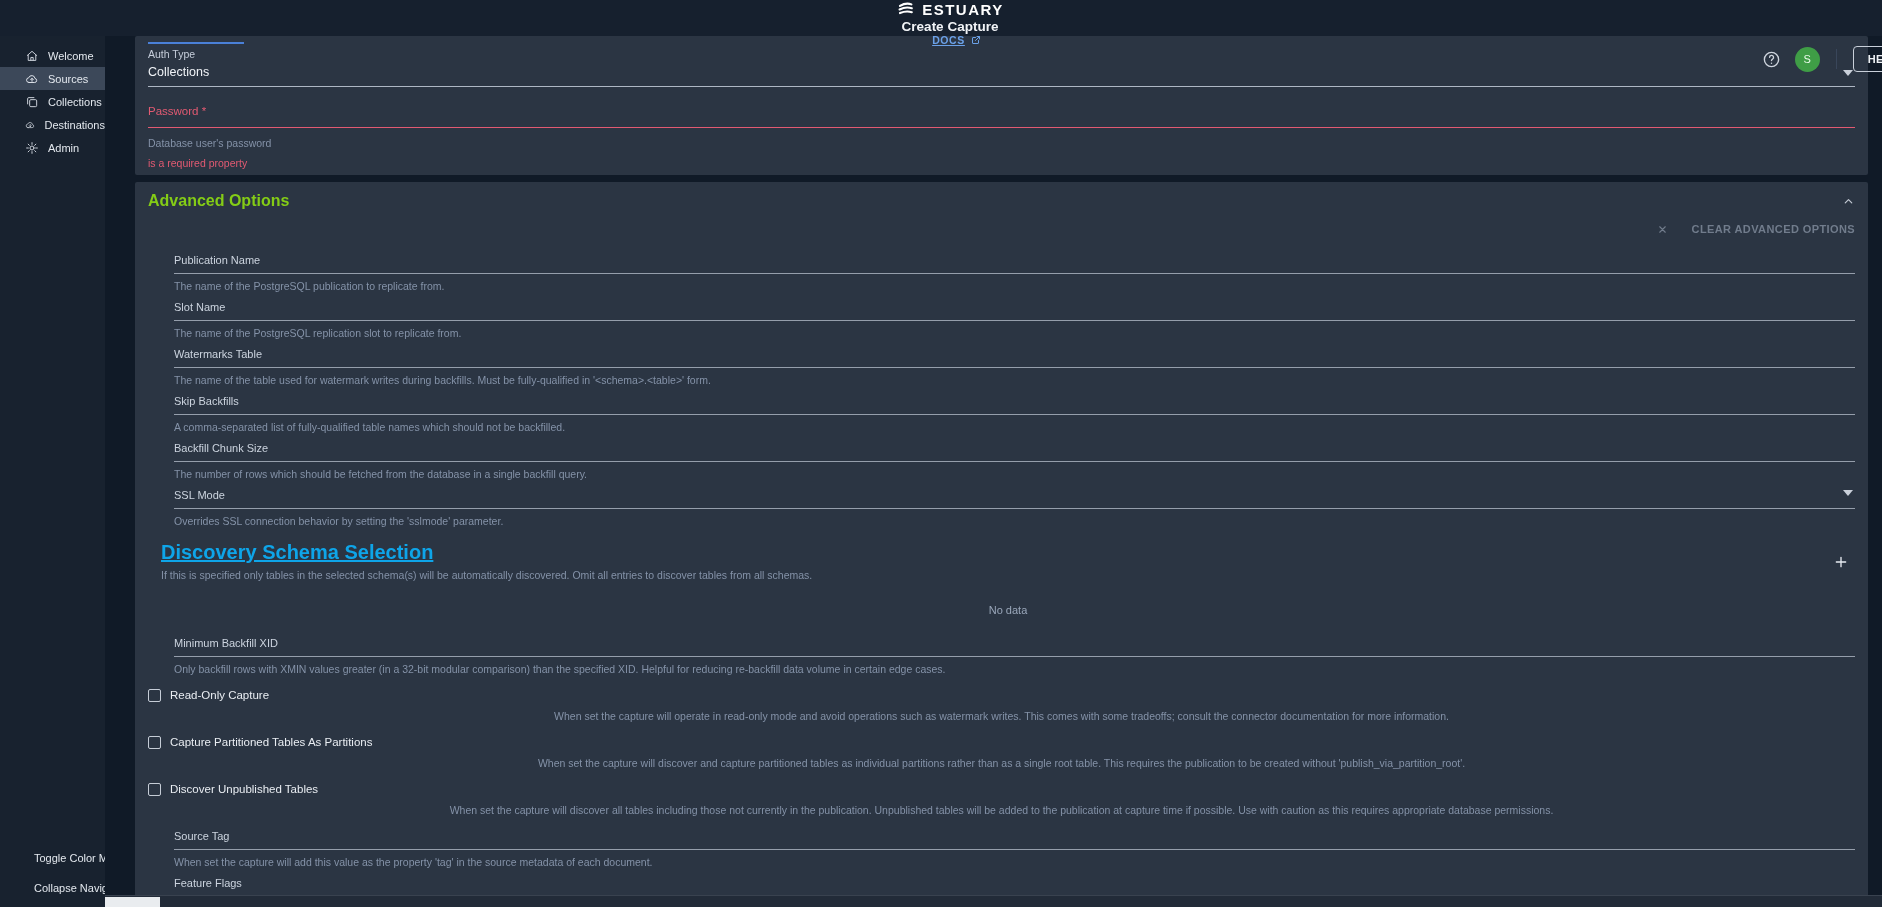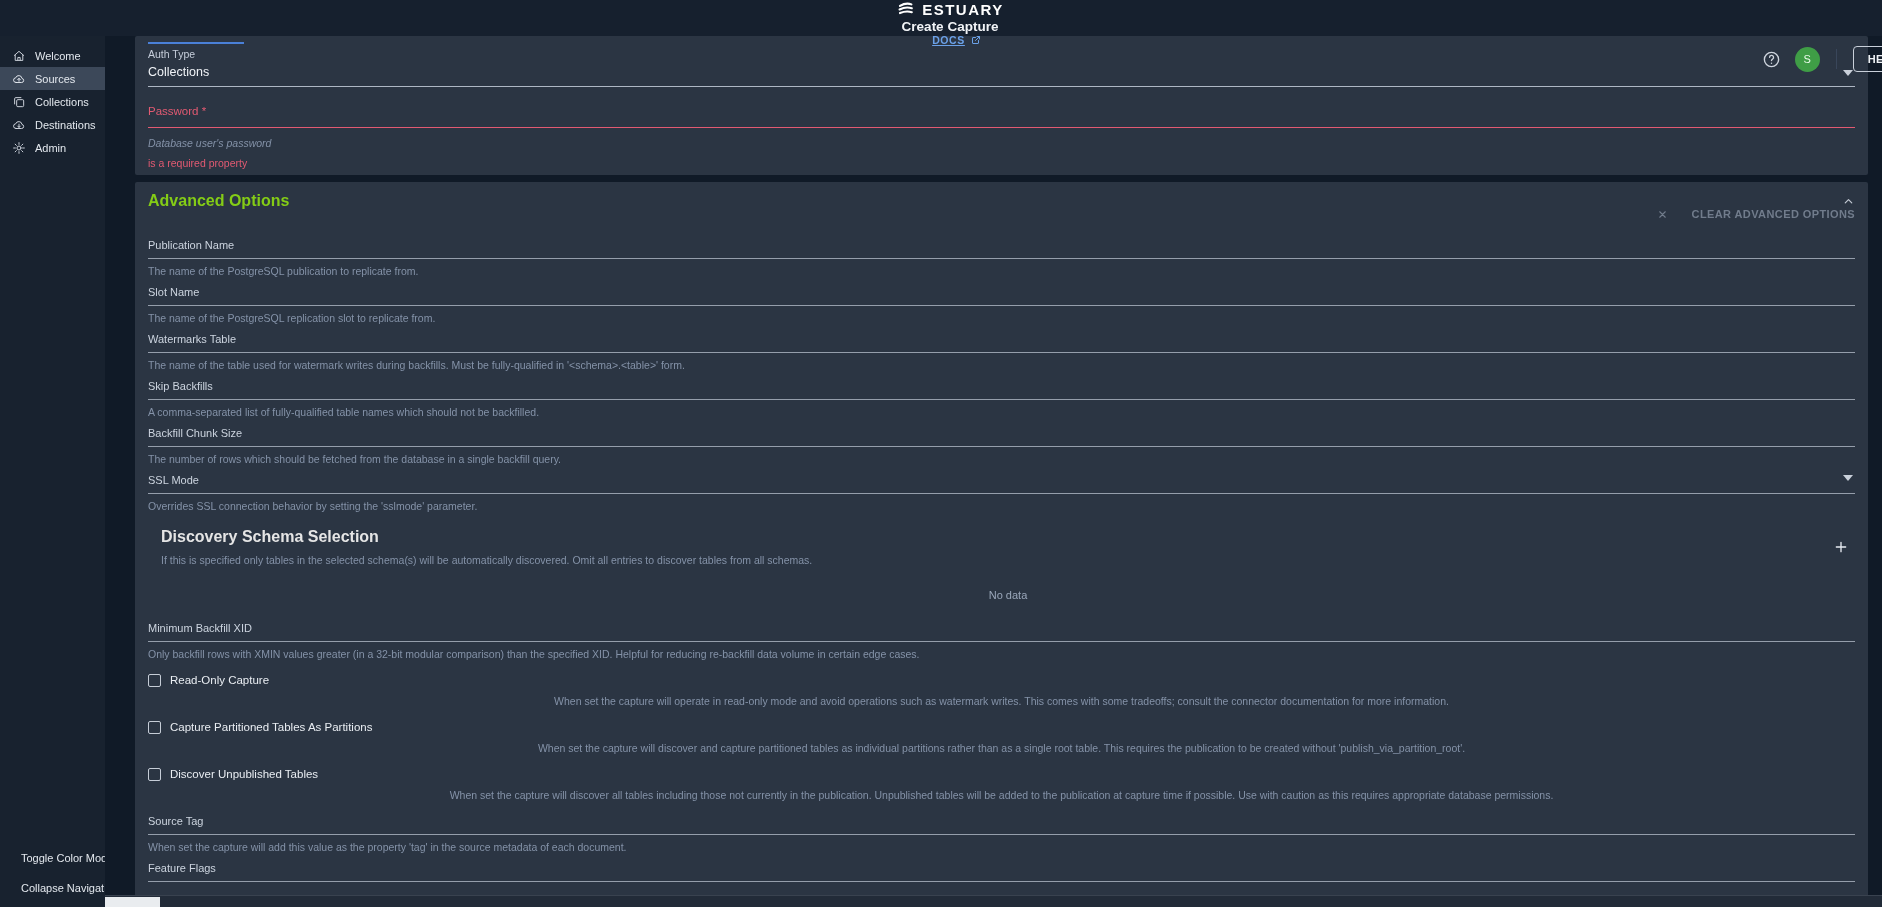--- a/index.html
+++ b/index.html
@@ -19,21 +19,21 @@
   .tb-right { margin-left:auto; display:flex; align-items:center; gap:14px; }
   .avatar { width:25px; height:25px; border-radius:50%; background:#3f9d46; color:#eafbea;
             font-size:11px; display:flex; align-items:center; justify-content:center; }
   .help-btn { border:1px solid #c9d0da; border-radius:4px; background:transparent;
               color:#eef1f5; font-size:11px; font-weight:bold; letter-spacing:.5px;
               padding:6px 14px; margin-right:-32px; font-family:"Liberation Sans",sans-serif; }
 
   
   .sidebar { position:absolute; top:36px; left:0; width:105px; height:871px;
              background:#18222f; padding-top:8px; }
-  .nav-item { height:23px; display:flex; align-items:center; gap:9px; padding-left:12px;
+  .nav-item { height:23px; display:flex; align-items:center; gap:9px; padding-left:25px;
               color:#e3e8ee; font-size:11px; cursor:pointer; }
   .nav-item.selected { background:#3c4859; }
   .sb-footer { position:absolute; bottom:8px; left:0; width:105px; }
   .sb-footer .nav-item { white-space:nowrap; }
 
   
   .main { position:absolute; top:36px; left:105px; width:1777px; height:871px;
           background:#101a27; padding:0 14px 0 30px; }
   .card { background:#2b3543; border-radius:2px; }
 
@@ -42,40 +42,40 @@
   .accent-line { width:96px; height:2px; background:#4a80d8; }
   .tiny-label { margin-top:4px; font-size:10.5px; color:#c6cedb; line-height:12px; }
   .value-row { margin-top:5px; position:relative; font-size:12.5px; color:#f0f3f7; line-height:15px; }
   .dd-arrow { position:absolute; right:2px; top:5px; width:0; height:0;
               border-left:5px solid transparent; border-right:5px solid transparent;
               border-top:6px solid #c9d0da; }
   .u-line { border-bottom:1px solid #aeb7c4; margin-top:6px; }
   .pw-label { margin-top:18px; font-size:11.5px; color:#e25a72; line-height:13px; }
   .pw-line { border-bottom:1px solid #e25a72; margin-top:9px; }
   .desc { font-size:10.5px; color:#8492a8; line-height:12px; }
-  .card1 .desc { margin-top:9px;font-style:italic; }
+  .card1 .desc { margin-top:9px; }
   .err-text { margin-top:8px; font-size:10.5px; color:#e25a72; line-height:12px; }
 
   
   .card2 { margin-top:7px; padding:12px 13px 16px 13px; position:relative; }
   .adv-header { display:flex; align-items:center; }
   .adv-title { font-size:16px; font-weight:bold; color:#84cc16; line-height:14px; }
   .chev { margin-left:auto; cursor:pointer; display:flex; align-items:center; }
-  .clear-row { display:flex; justify-content:flex-end; align-items:center;
+  .clear-row { margin-top:15px; display:flex; justify-content:flex-end; align-items:center;
                gap:24px; color:#717c8c; }
   .clear-label { font-size:11px; font-weight:bold; letter-spacing:.4px; color:#717c8c; }
   .fields-wrap { margin-top:19px; }
-  .field { margin-top:9px; position:relative; }
+  .field { margin-top:9px; position:relative;margin-left:26px; }
   .f-label { font-size:11px; color:#ccd4df; line-height:13px; }
   .f-line { border-bottom:1px solid #959eab; margin-top:6px; }
   .field .desc { margin-top:6px; }
   .field .dd-arrow { top:1px; right:2px; }
 
   .discovery { margin-top:15px; padding-left:13px; position:relative; }
-  .disc-title { font-size:16px; font-weight:bold; color:#e5e5e5; line-height:20px; }
+  .disc-title { font-size:20px; font-weight:bold; color:#0ea5e9; line-height:20px;text-decoration:underline; }
   .disc-desc { margin-top:7px; font-size:10.5px; color:#8492a8; line-height:12px; }
   .plus-btn { position:absolute; right:6px; top:12px; cursor:pointer; }
   .no-data { margin-top:22px; text-align:center; font-size:11px; color:#9aa7ba; line-height:14px; }
 
   .cb-row { margin-top:13px; }
   .cb-line { display:flex; align-items:center; gap:9px; }
   .checkbox { width:13px; height:13px; border:1px solid #c6cdd7; border-radius:2px;
               background:transparent; flex:0 0 13px; cursor:pointer; }
   .cb-label { font-size:11.5px; color:#e9edf2; line-height:15px; }
   .cb-row .desc { margin-top:7px;text-align:center; }

